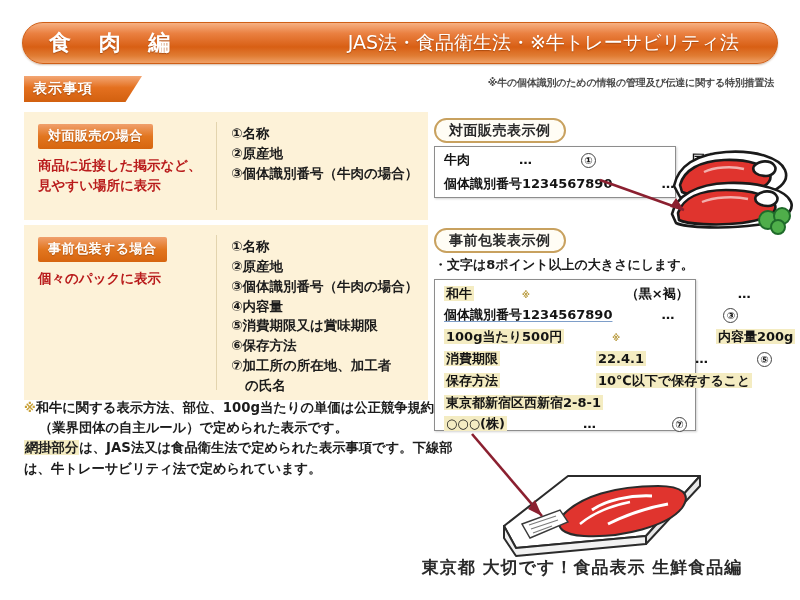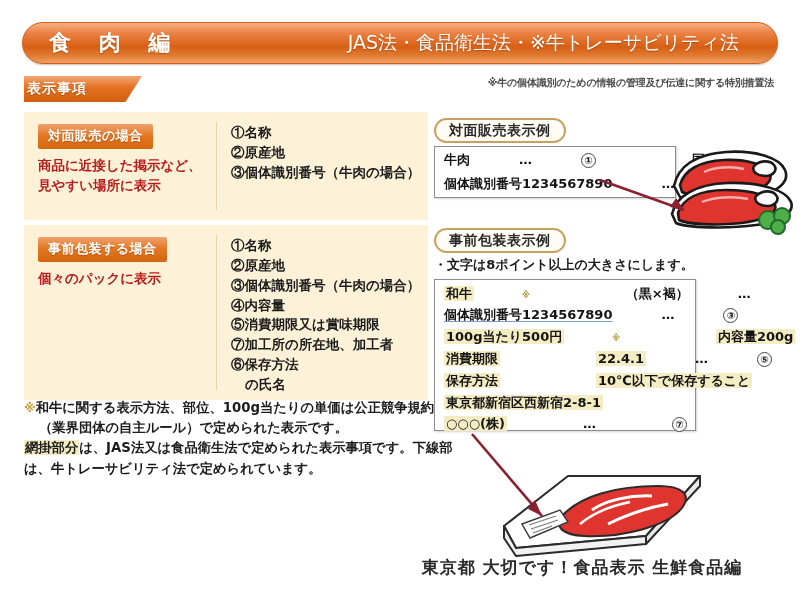--- a/index.html
+++ b/index.html
@@ -40,39 +40,39 @@
     display:flex;align-items:center;
   }
   .section-tab .tab-bg{
     position:absolute;left:0;top:0;width:118px;height:26px;
     background:linear-gradient(180deg,#f3a775 0%,#e4701f 45%,#d2600f 100%);
     clip-path:polygon(0 0,100% 0,86% 100%,0 100%);
     box-shadow:0 1px 1px rgba(0,0,0,.18);
   }
   .section-tab .tab-label{
     position:relative;color:#fff;font-weight:bold;font-size:14px;
-    letter-spacing:1px;padding-left:3px;text-shadow:0 1px 1px rgba(120,50,0,.5);
+    letter-spacing:1px;padding-left:9px;text-shadow:0 1px 1px rgba(120,50,0,.5);
   }
 
   
   .table-wrap{position:absolute;left:24px;top:112px;width:404px;height:288px;}
   .t-row{position:absolute;left:0;width:404px;background:#fdf2d8;display:flex;}
   .t-row.r1{top:0;height:108px;}
   .t-row.r2{top:113px;height:175px;}
   .t-col-left{width:192px;box-sizing:border-box;padding:12px 10px 4px 14px;}
   .t-divider{width:1px;background:#e3d4ae;margin:10px 0;}
   .t-col-right{flex:1;box-sizing:border-box;padding:12px 6px 0 14px;}
   .chip{
     display:inline-block;background:linear-gradient(180deg,#f0a06d 0%,#e2761f 50%,#d6650f 100%);
     color:#fff;font-weight:bold;font-size:13px;letter-spacing:.5px;
     padding:3px 10px 4px;border-radius:2px;margin-bottom:7px;
     text-shadow:0 1px 1px rgba(120,50,0,.45);white-space:nowrap;
   }
   .t-text{font-size:13.5px;font-weight:bold;line-height:1.45;color:#b91c1c;}
-  .t-list{font-size:13.5px;font-weight:bold;line-height:1.47;color:#1c1c1c;font-family:Liberation Mono, monospace;}
+  .t-list{font-size:13.5px;font-weight:bold;line-height:1.47;color:#1c1c1c;}
   .t-list div{white-space:nowrap;}
   .t-list div.cont{padding-left:14px;}
 
   
   .footnote{
     position:absolute;left:24px;top:398px;width:430px;
     font-size:13.3px;font-weight:bold;line-height:1.52;color:#1c1c1c;
   }
   .footnote p{margin:0;text-indent:-15px;padding-left:15px;}
   .fn-mark{color:#c9a23a;font-size:12px;}
@@ -167,22 +167,22 @@
         <div class="t-text">個々のパックに表示</div>
       </div>
       <div class="t-divider"></div>
       <div class="t-col-right">
         <div class="t-list">
           <div>①名称</div>
           <div>②原産地</div>
           <div>③個体識別番号（牛肉の場合）</div>
           <div>④内容量</div>
           <div>⑤消費期限又は賞味期限</div>
+          <div>⑥保存方法</div>
           <div>⑦加工所の所在地、加工者</div>
-          <div>⑥保存方法</div>
           <div class="cont">の氏名</div>
         </div>
       </div>
     </div>
   </div>
 
   <div class="footnote">
     <p><span class="fn-mark">※</span><span>和牛に関する表示方法、部位、100g当たりの単価は公正競争規約（業界団体の自主ルール）で定められた表示です。</span></p>
     <p style="text-indent:0;padding-left:0;"><span class="mesh">網掛部分</span><span>は、JAS法又は食品衛生法で定められた表示事項です。下線部は、牛トレーサビリティ法で定められています。</span></p>
   </div>

